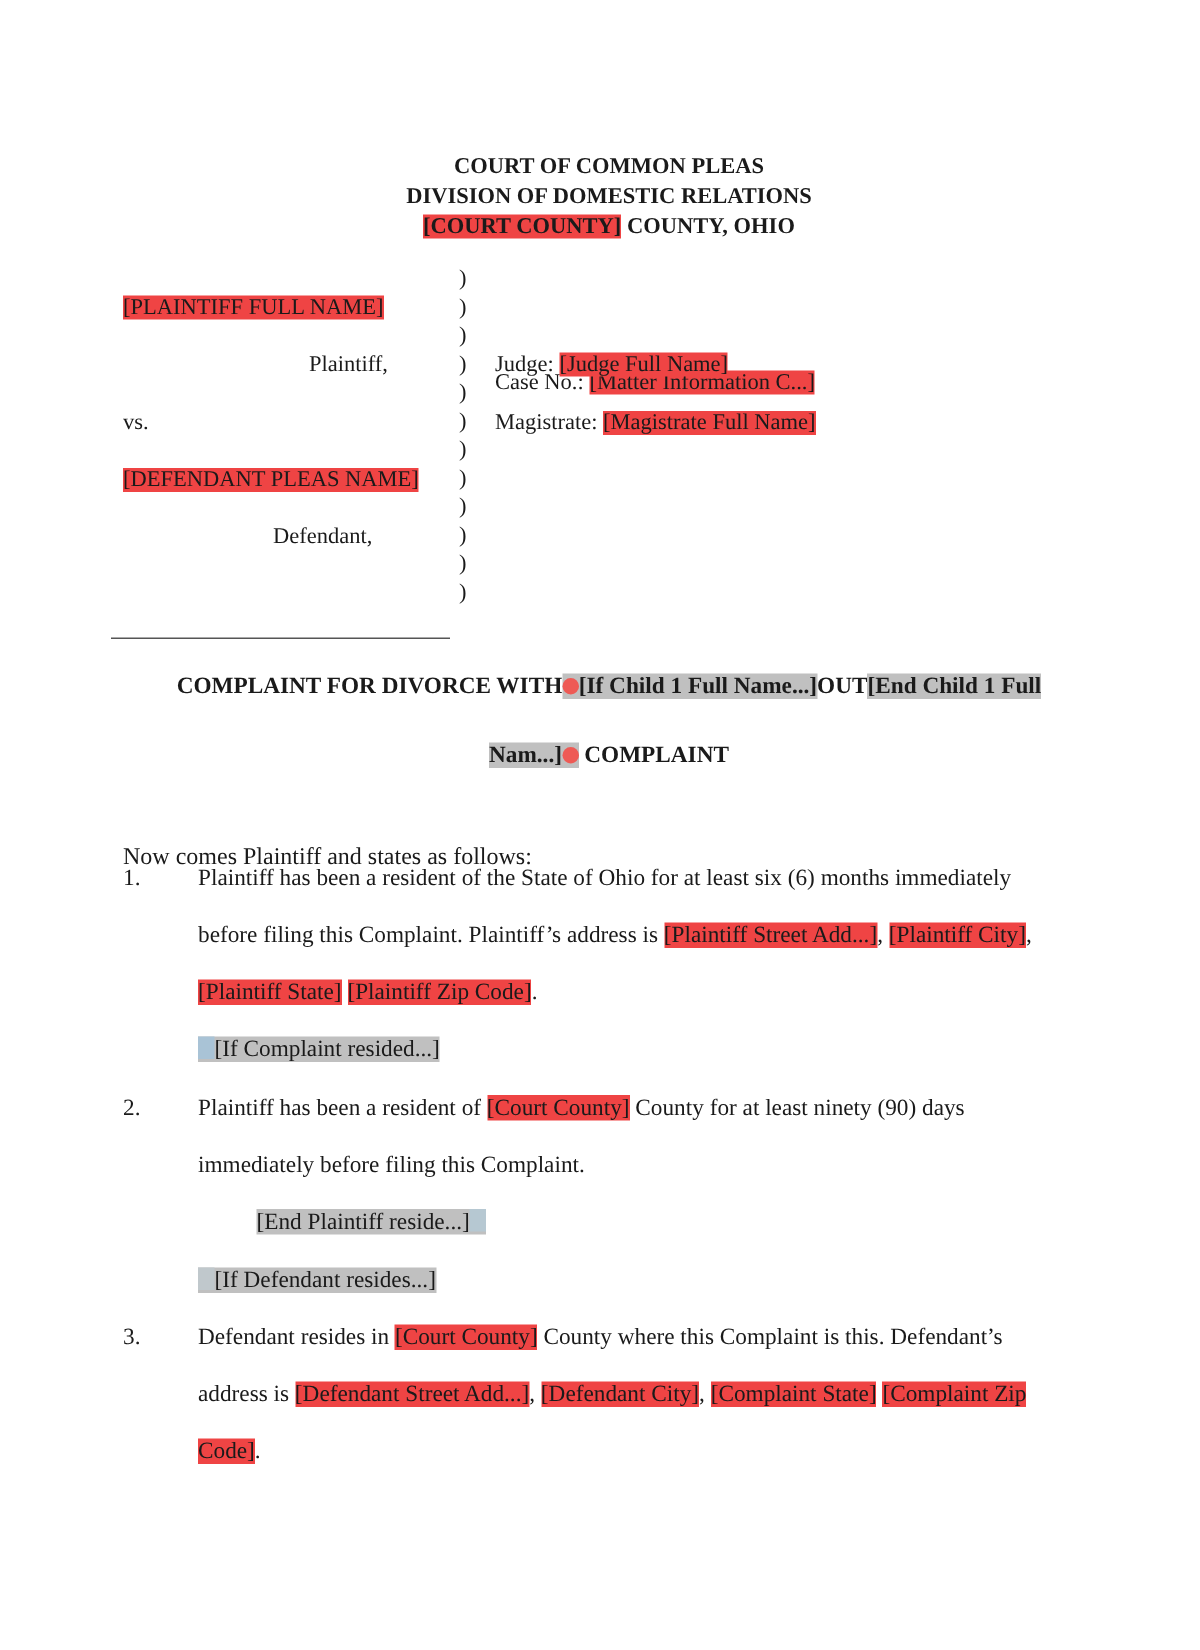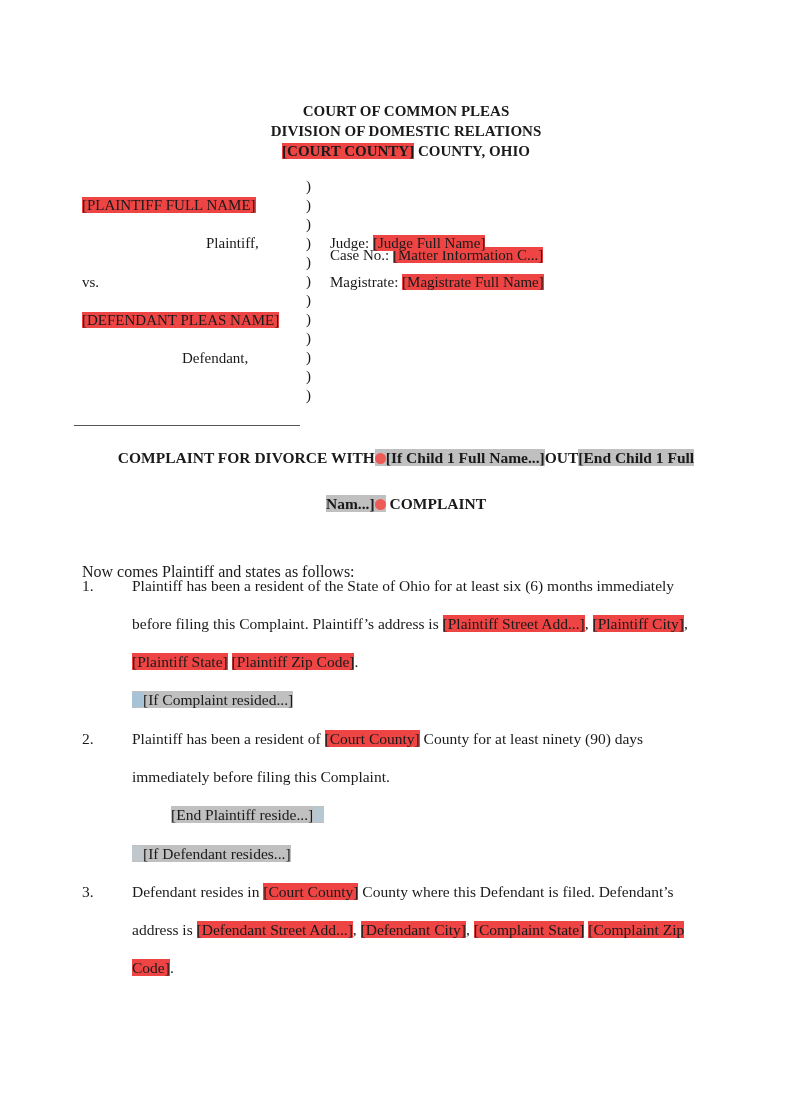--- a/index.html
+++ b/index.html
@@ -84,15 +84,15 @@
 <div class="p" style="top:653px;"><span class="hl">[Plaintiff State]</span><span> </span><span class="hl">[Plaintiff Zip Code]</span><span>.</span></div>
 <div class="p" style="top:691px;"><span class="gray"><span class="marker"></span><span>[If Complaint resided...]</span></span></div>
 
 <div class="num" style="top:730px; font-size:15.5px;">2.</div>
 <div class="p" style="top:730px;"><span>Plaintiff has been a resident of </span><span class="hl">[Court County]</span><span> County for at least ninety (90) days</span></div>
 <div class="p" style="top:768px;">immediately before filing this Complaint.</div>
 <div class="p" style="top:806px;margin-left:39px;"><span class="gray"><span>[End Plaintiff reside...]</span><span class="marker light"></span></span></div>
 <div class="p" style="top:845px;"><span class="gray"><span class="marker light" style="background:#c0c8cc;"></span><span>[If Defendant resides...]</span></span></div>
 
 <div class="num" style="top:883px; font-size:15.5px;">3.</div>
-<div class="p" style="top:883px;"><span>Defendant resides in </span><span class="hl">[Court County]</span><span> County where this Defendant is filed. Defendant’s</span></div>
+<div class="p" style="top:883px;"><span>Defendant resides in </span><span class="hl">[Court County]</span><span> County where this Complaint is this. Defendant’s</span></div>
 <div class="p" style="top:921px;"><span>address is </span><span class="hl">[Defendant Street Add...]</span><span>, </span><span class="hl">[Defendant City]</span><span>, </span><span class="hl">[Complaint State]</span><span> </span><span class="hl">[Complaint Zip</span></div>
 <div class="p" style="top:959px;"><span class="hl">Code]</span><span>.</span></div>
 
 </body></html>

